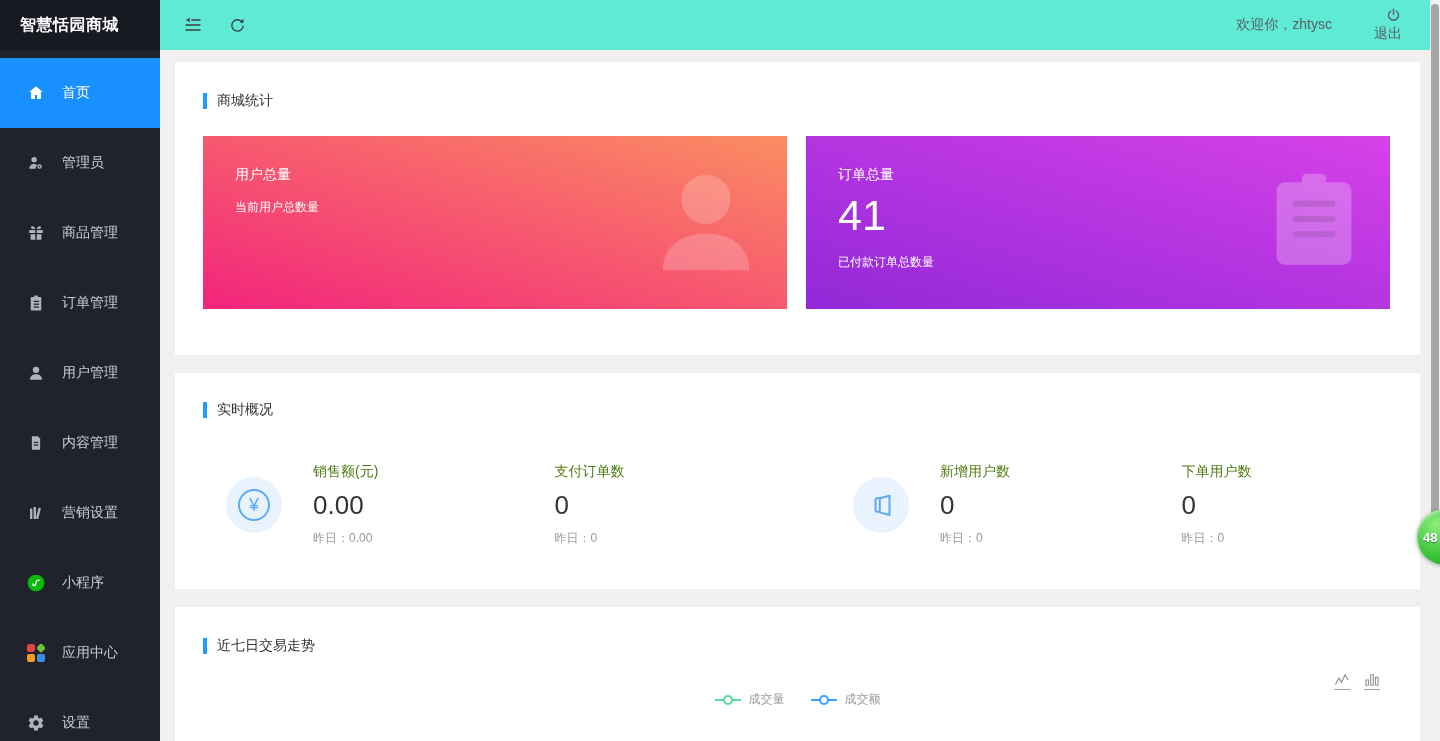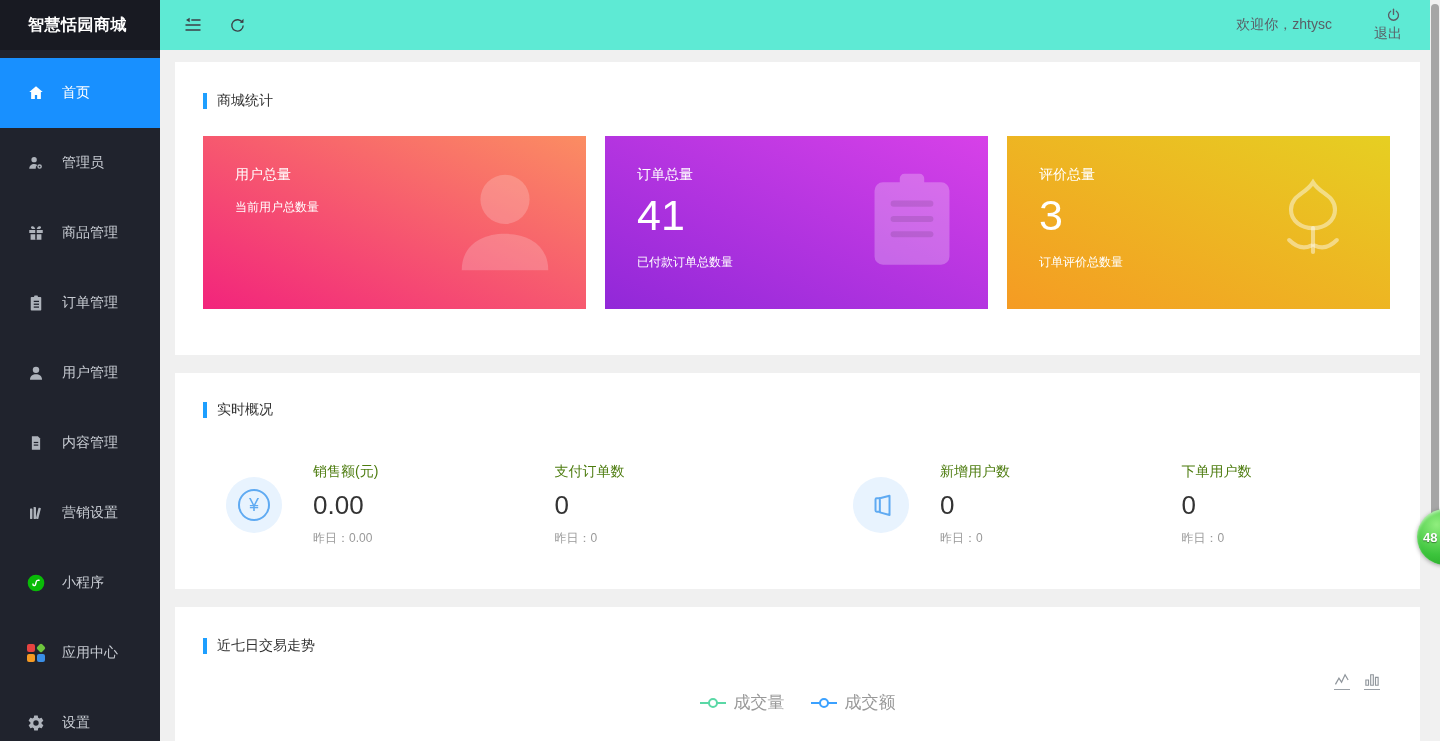--- a/index.html
+++ b/index.html
@@ -1,20 +1,20 @@
 <!DOCTYPE html>
 <html><head>
 <meta charset="utf-8">
 <style>
   * { margin:0; padding:0; box-sizing:border-box; }
   html,body { width:1440px; height:741px; overflow:hidden; font-family:"Liberation Sans","DejaVu Sans",sans-serif; background:#f0f0f0; position:relative; }
 
   
   .sidebar { position:absolute; left:0; top:0; width:160px; height:100%; background:#20232D; z-index:10; }
-  .logo { height:50px; background:#181A22; color:#fff; font-size:16px; font-weight:bold; display:flex; align-items:center; padding-left:28px; letter-spacing:.5px; }
+  .logo { height:50px; background:#181A22; color:#fff; font-size:16px; font-weight:bold; display:flex; align-items:center; padding-left:20px; letter-spacing:.5px; }
   .nav { padding-top:8px; }
   .nav-item { height:70px; display:flex; align-items:center; padding-left:25px; color:#c8ccd3; font-size:14px; cursor:pointer; }
   .nav-item .ico { width:22px; height:22px; margin-right:15px; display:flex; align-items:center; justify-content:center; flex:none; }
   .nav-item svg { fill:#aeb3bb; }
   .nav-item.active { background:#1890FF; color:#fff; }
   .nav-item.active svg { fill:#fff; }
   .appgrid { width:18px; height:18px; display:grid; grid-template-columns:8px 8px; grid-template-rows:8px 8px; gap:2px; }
   .appgrid i { display:block; border-radius:2px; }
   .ag1{background:#E64340;} .ag2{background:#6FC53D; border-radius:1px; transform:rotate(45deg) scale(.86);} .ag3{background:#F59A23;} .ag4{background:#3A8EE6;}
 
@@ -47,21 +47,21 @@
   .rt-icon { width:56px; height:56px; border-radius:50%; background:#E8F3FE; display:flex; align-items:center; justify-content:center; margin-left:23px; flex:none; }
   .rt-icon.second { margin-left:88px; }
   .yen { width:32px; height:32px; border:2px solid #5FAAF2; border-radius:50%; color:#5FAAF2; font-size:18px; display:flex; align-items:center; justify-content:center; }
   .rt-metric { width:215px; margin-left:31px; }
   .rt-metric .lbl { font-size:14px; color:#4d7c0f; }
   .rt-metric .val { font-size:26px; color:#333; margin-top:9px; }
   .rt-metric .yst { font-size:12px; color:#999; margin-top:9px; }
 
   
   .legend { display:flex; justify-content:center; gap:26px; margin-top:36px; }
-  .litem { display:flex; align-items:center; gap:8px; font-size:17px; color:#999; cursor:pointer; }
+  .litem { display:flex; align-items:center; gap:8px; font-size:12px; color:#999; cursor:pointer; }
   .lico { width:26px; height:10px; position:relative; }
   .lico::before { content:""; position:absolute; left:0; right:0; top:4px; height:2px; background:var(--c); }
   .lico::after { content:""; position:absolute; left:8px; top:0; width:6px; height:6px; border:2px solid var(--c); border-radius:50%; background:#fff; }
   .toolbox { position:absolute; right:40px; top:66px; display:flex; gap:14px; }
   .tbico { padding-bottom:2px; border-bottom:1px solid #9aa0a6; cursor:pointer; display:flex; }
 
   
   .scrollbar { position:absolute; right:0; top:0; width:10px; height:100%; background:#f1f1f1; z-index:20; }
   .scroll-thumb { position:absolute; top:4px; left:1px; width:8px; height:520px; background:#a6a6a6; border-radius:4px; }
   .fab { position:absolute; right:-33px; top:509px; width:56px; height:56px; border-radius:50%; z-index:30;
@@ -241,33 +241,20 @@
             <path fill="rgba(255,255,255,0.25)" d="M44 16v-5a6 6 0 0 1 6-6h20a6 6 0 0 1 6 6v5h22a11 11 0 0 1 11 11v86a11 11 0 0 1-11 11H22a11 11 0 0 1-11-11V27a11 11 0 0 1 11-11z"></path>
             <g fill="rgba(0,0,0,0.10)">
               <rect x="32" y="40" width="56" height="8" rx="4"></rect>
               <rect x="32" y="60" width="56" height="8" rx="4"></rect>
               <rect x="32" y="80" width="56" height="8" rx="4"></rect>
             </g>
           </svg>
         </span>
       </div>
 
-      <div class="scard" style="background: linear-gradient(to right top, rgb(245, 155, 35), rgb(230, 207, 34));">
-        <div class="lbl">评价总量</div>
-        <div class="num">3</div>
-        <div class="desc">订单评价总数量</div>
-        <span class="bigico">
-          <svg width="110" height="110" viewBox="0 0 120 120" fill="none" stroke="rgba(255,255,255,0.45)" stroke-width="4.5" stroke-linecap="round">
-            <path d="M60 20C52 33 36 34 36 50c0 12 11 20 24 20s24-8 24-20c0-16-16-17-24-30z"></path>
-            <path d="M60 70v26"></path>
-            <path d="M34 83c8 8 16 10 24 6"></path>
-            <path d="M86 83c-8 8-16 10-24 6"></path>
-          </svg>
-        </span>
-      </div>
 
     </div>
   </section>
 
   <section class="panel panel2">
     <div class="sec-title">
       <span class="bar"></span>
       <span>实时概况</span>
     </div>
     <div class="rt-row">

